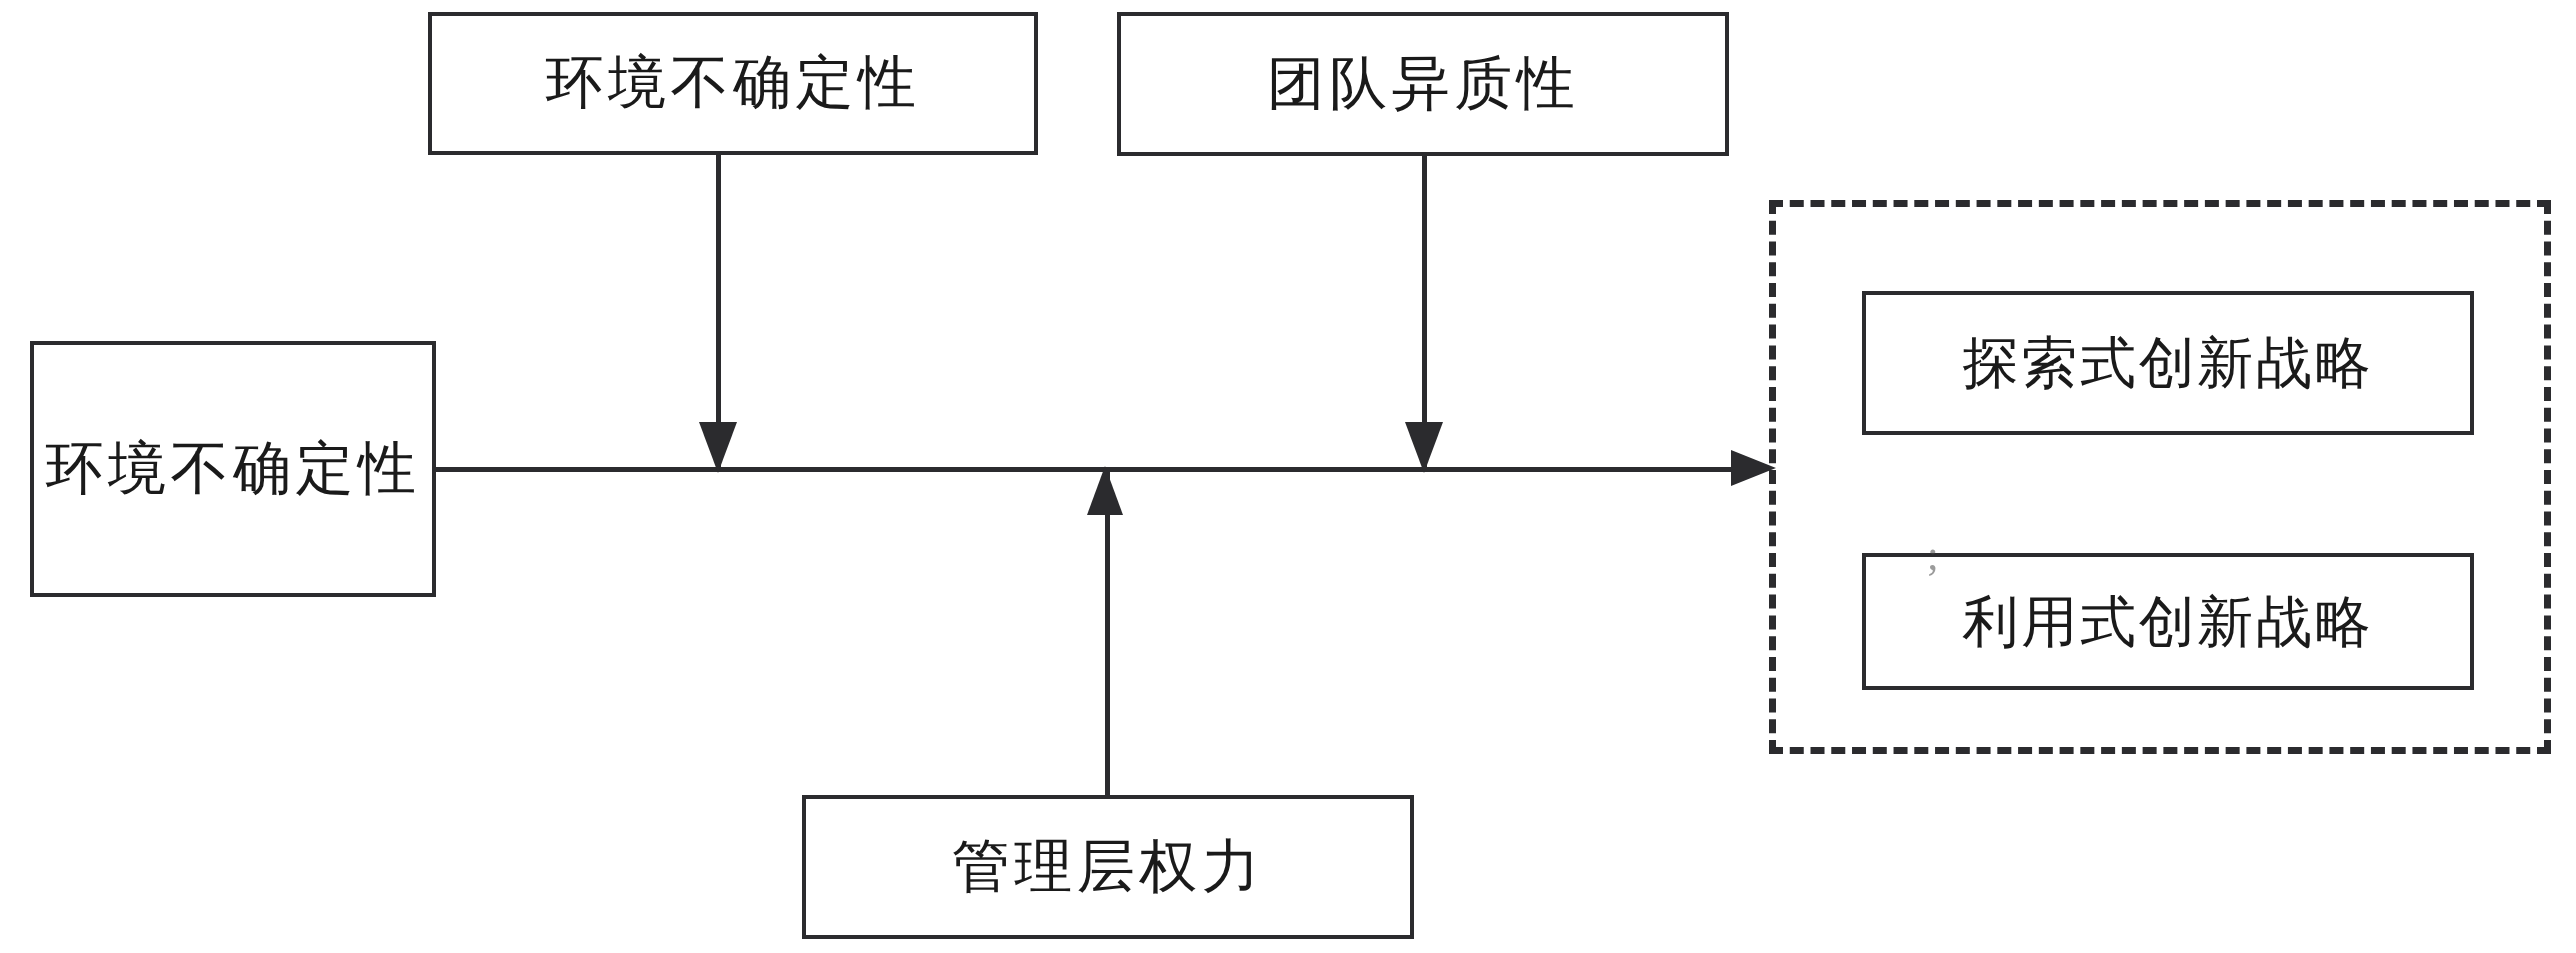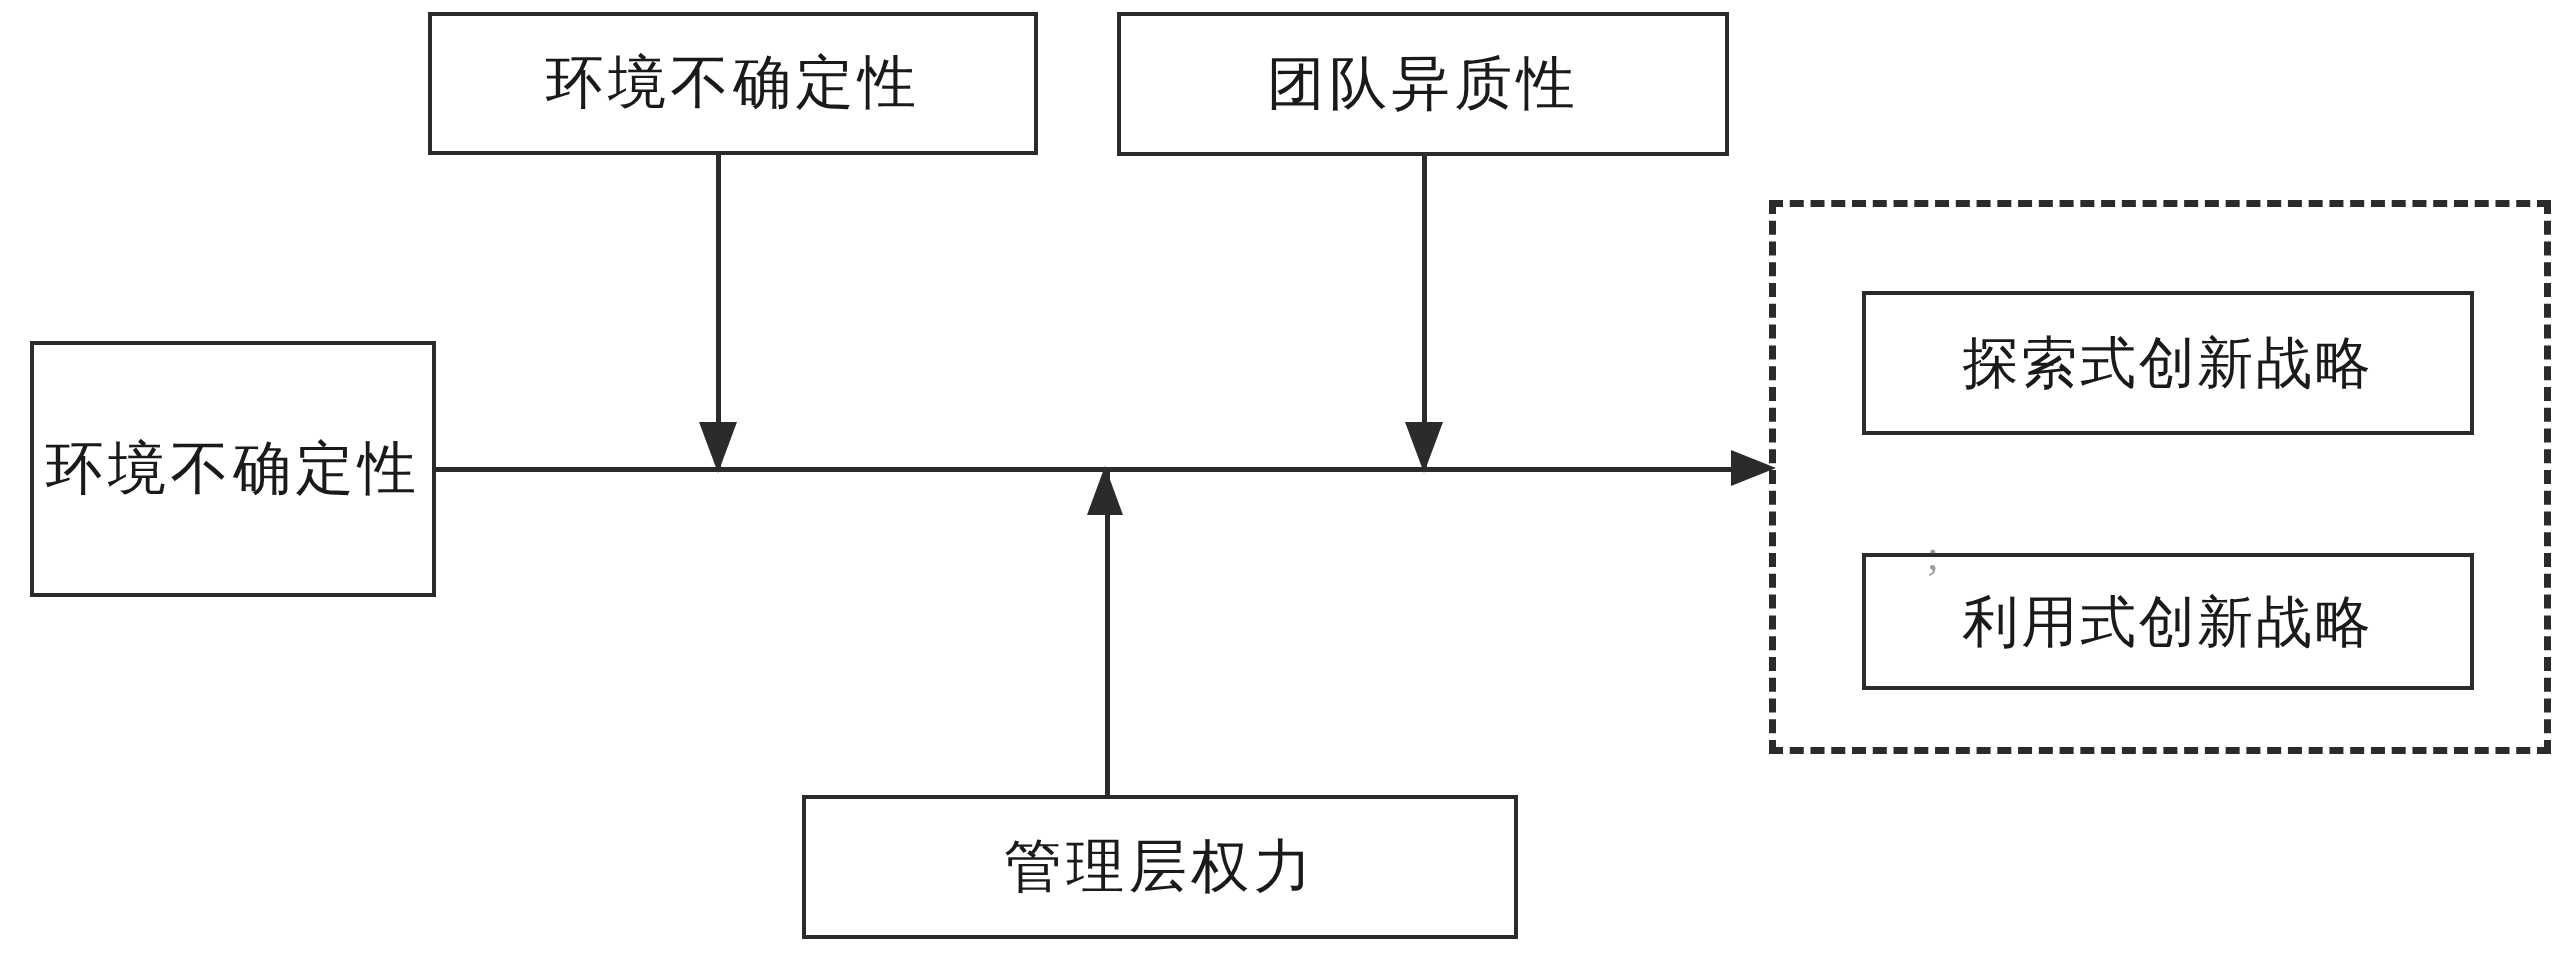--- a/index.html
+++ b/index.html
@@ -44,21 +44,21 @@
     position:absolute;
     font-size:42px;color:#4a4a4a;opacity:.55;
     filter:blur(0.5px);
     line-height:1;
   }
 
   
   #box-env        {left:415px;  top:11.7px;  width:610px; height:143px;margin-left:13px;}
   #box-team       {left:1117px; top:11.7px;  width:612px; height:144px;}
   #box-capability {left:30px;   top:341px; width:406px; height:256px;}
-  #box-power      {left:802px;  top:795px; width:716px; height:144px;}
+  #box-power      {left:802px;  top:795px; width:612px; height:144px;}
   #group-strategies{left:1769px;top:200px; width:782px; height:554px;}
   #box-explore    {left:1862px; top:291px; width:612px; height:144px;}
   #box-exploit    {left:1862px; top:508px; width:612px; height:137px;margin-top:45px;}
 
   #line-main      {left:436px;  top:467px; width:1298px; height:4.5px;}
   #head-main      {left:1731px; top:450px;}
   #line-env       {left:716px;  top:153px; width:4.5px; height:318px;}
   #head-env       {left:699px;  top:422px;}
   #line-team      {left:1422px; top:155px; width:4.5px; height:316px;}
   #head-team      {left:1405px; top:422px;}

